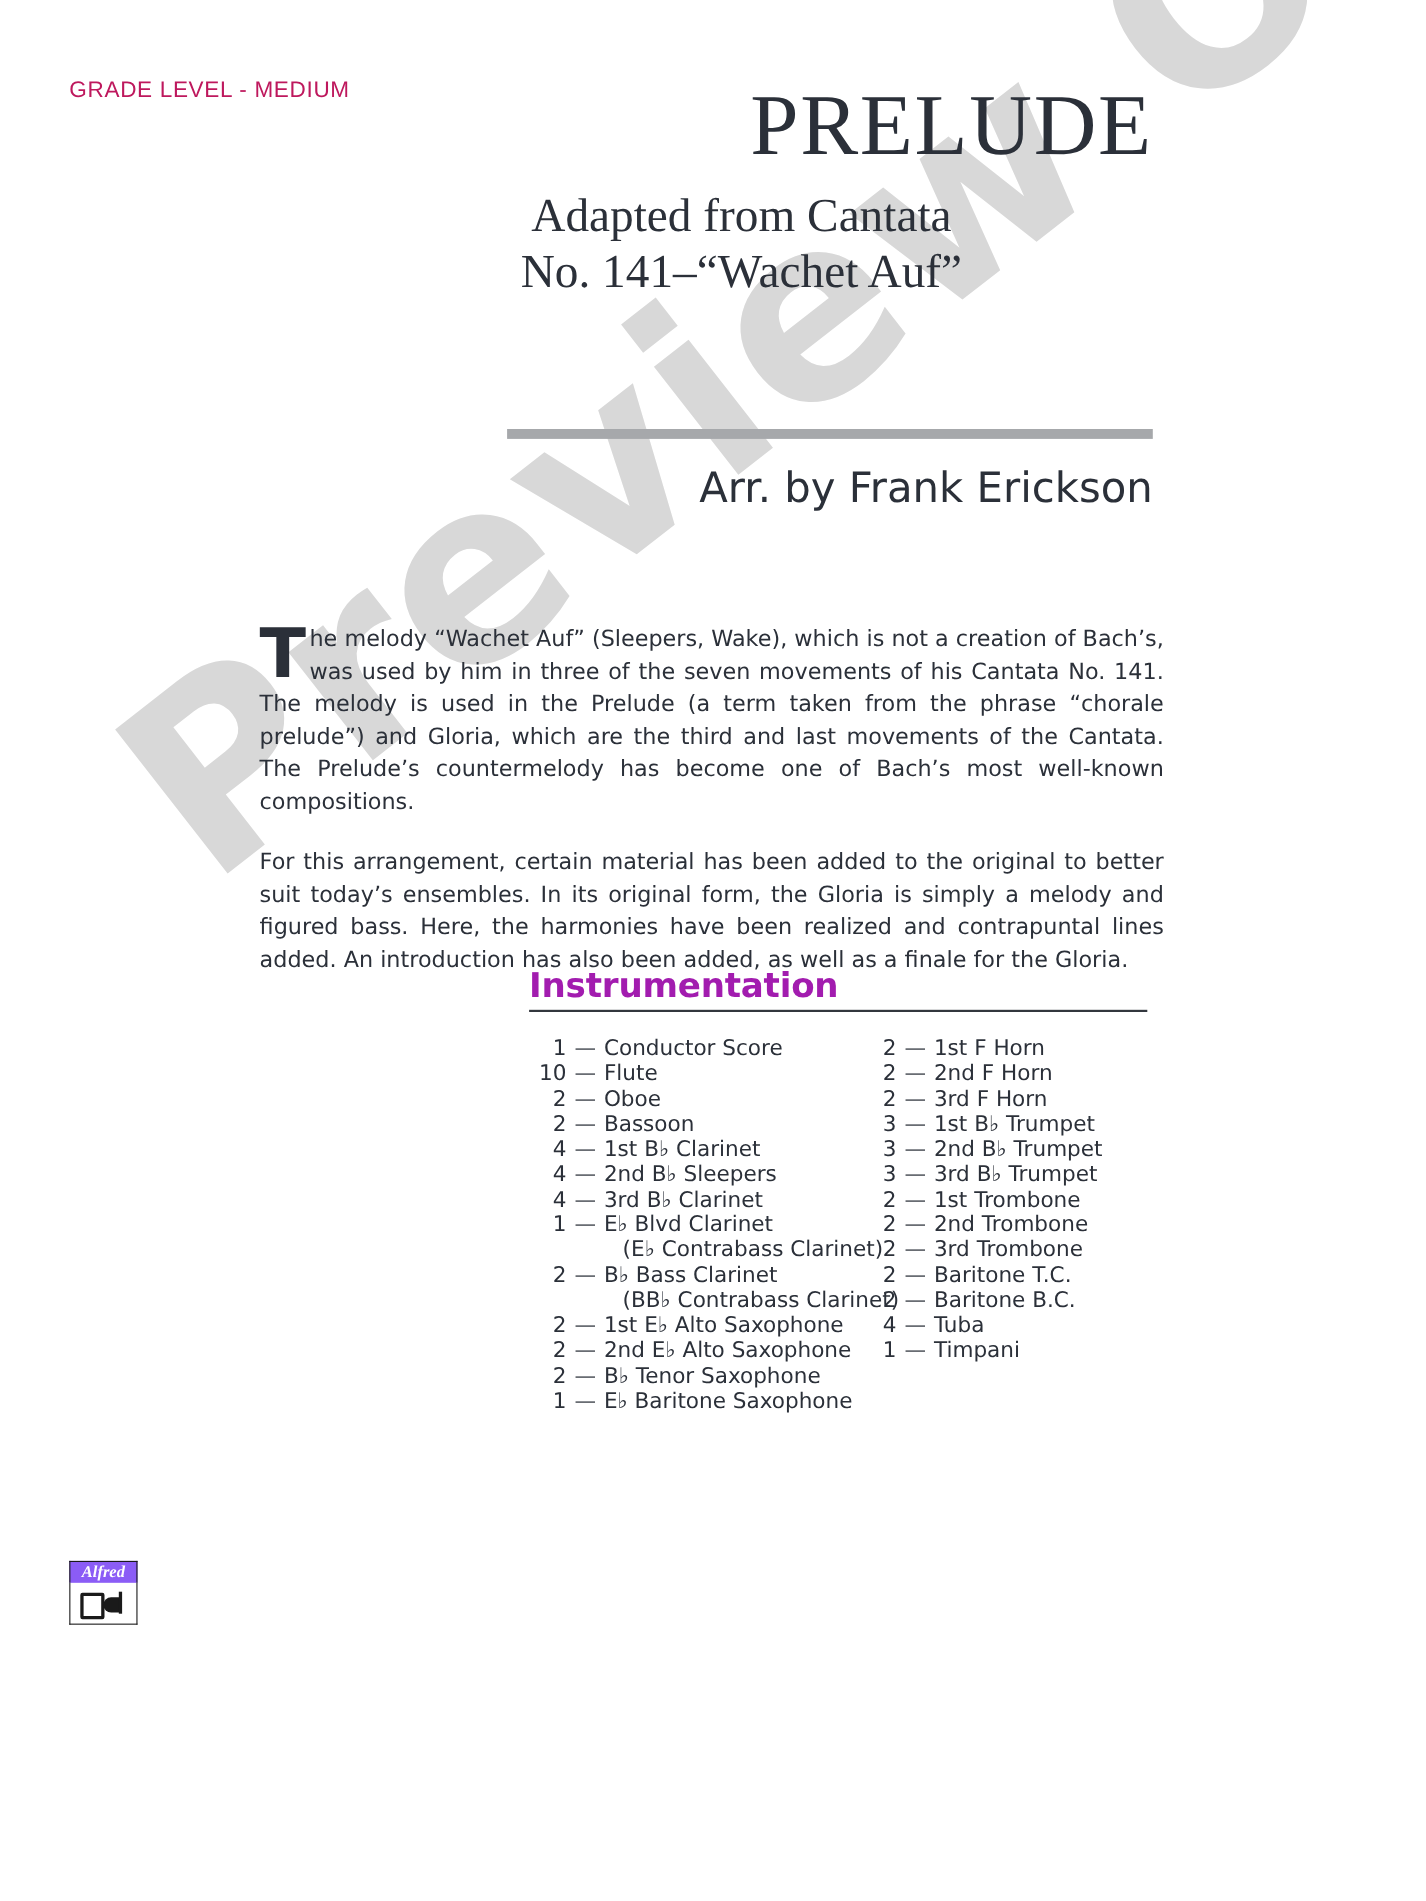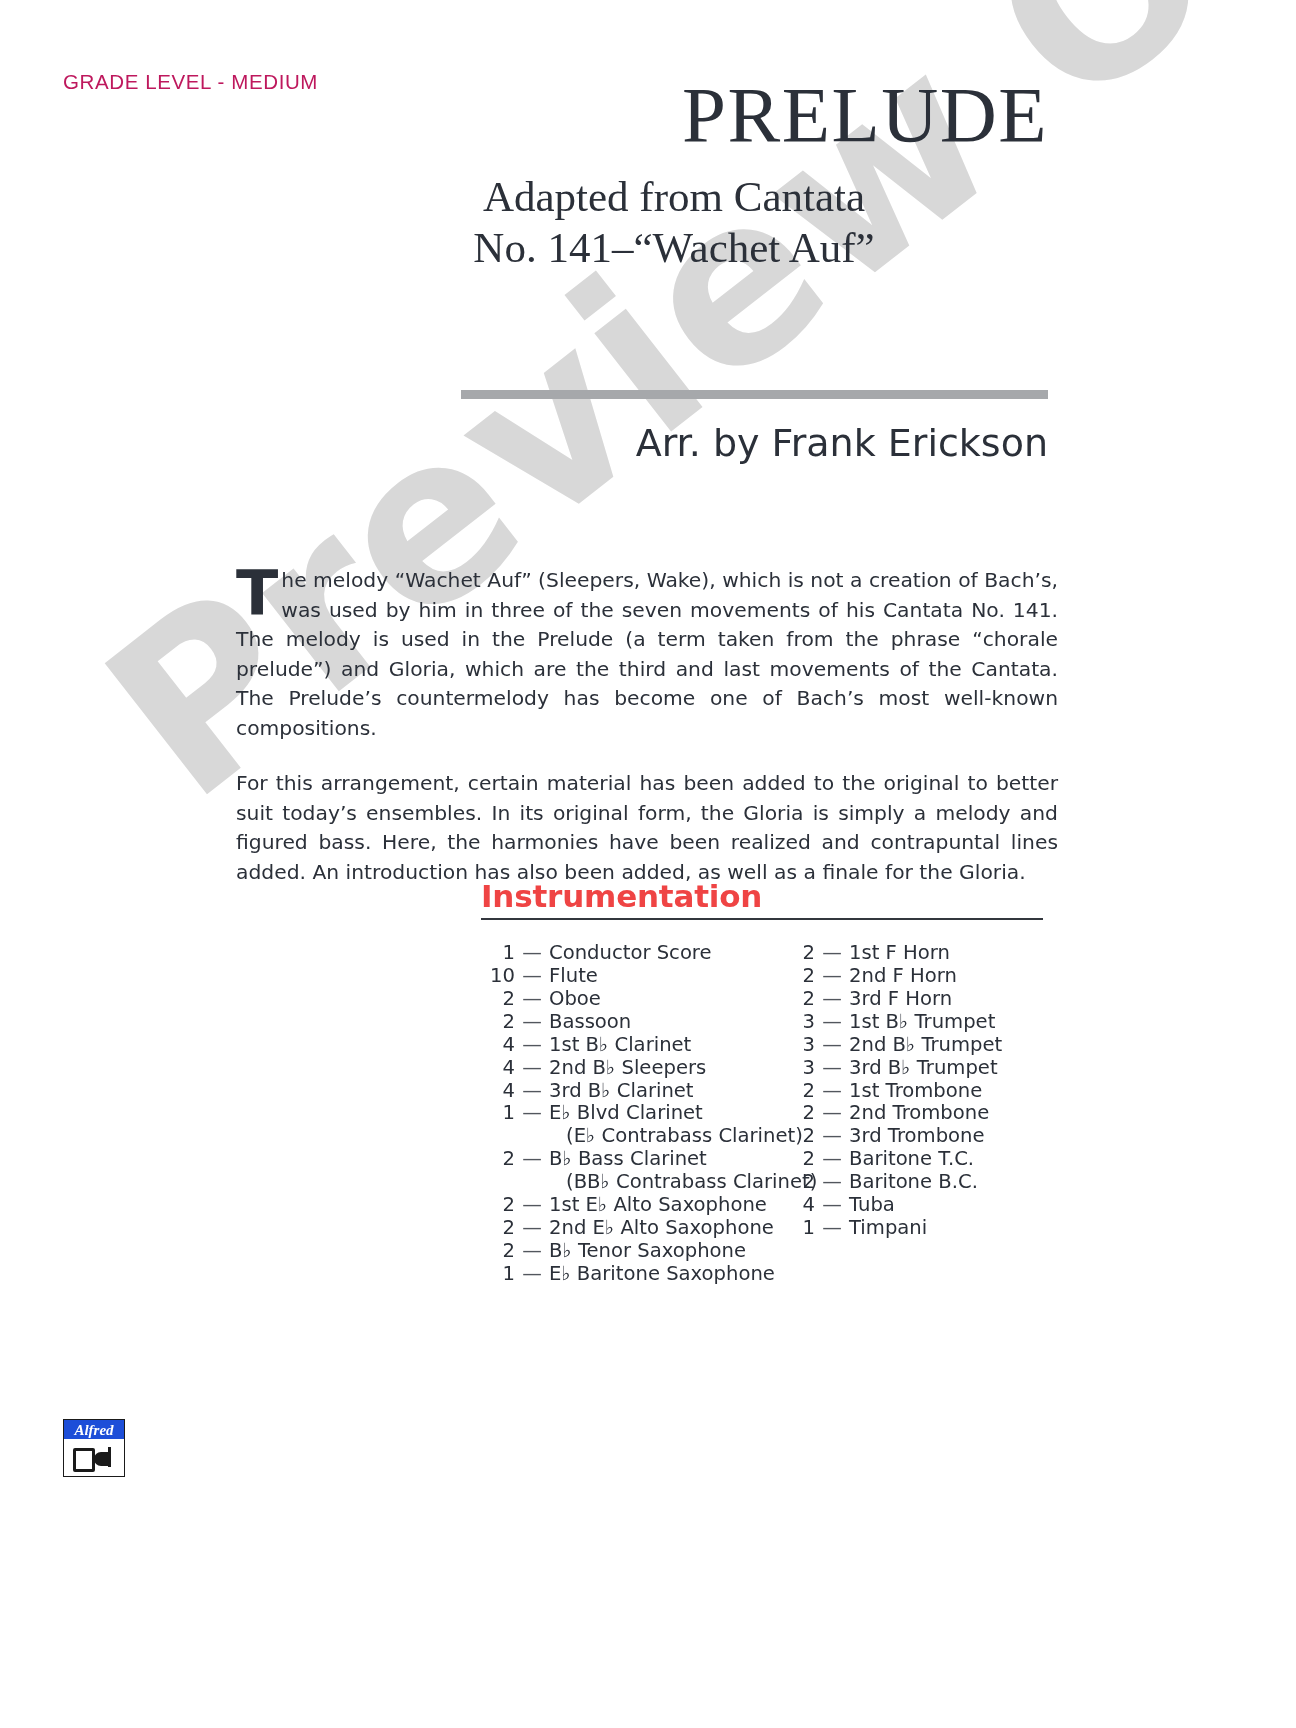--- a/index.html
+++ b/index.html
@@ -140,21 +140,21 @@
     position: absolute;
     left: 481px;
     top: 878px;
     width: 562px;
     z-index: 10;
   }
   #instr-heading {
     font-family: "DejaVu Sans", sans-serif;
     font-size: 31px;
     font-weight: bold;
-    color: #ef4444;
+    color: #a21caf;
     letter-spacing: -0.2px;
     padding-bottom: 4px;
   }
   #instr-rule {
     width: 100%;
     height: 2px;
     background: #33373e;
   }
   #instr-columns {
     display: flex;
@@ -200,21 +200,21 @@
     z-index: 10;
     display: flex;
     align-items: flex-start;
   }
   #alfred-logo {
     width: 62px;
     flex: none;
     margin-top: 1px;
   }
   #alfred-logo .logo-top {
-    background: #1d4ed8;
+    background: #8b5cf6;
     color: #ffffff;
     font-family: "Liberation Serif", serif;
     font-size: 15px;
     font-weight: bold;
     font-style: italic;
     text-align: center;
     line-height: 20px;
     height: 20px;
     border: 1.5px solid #1a1a1a;
     border-bottom: none;

